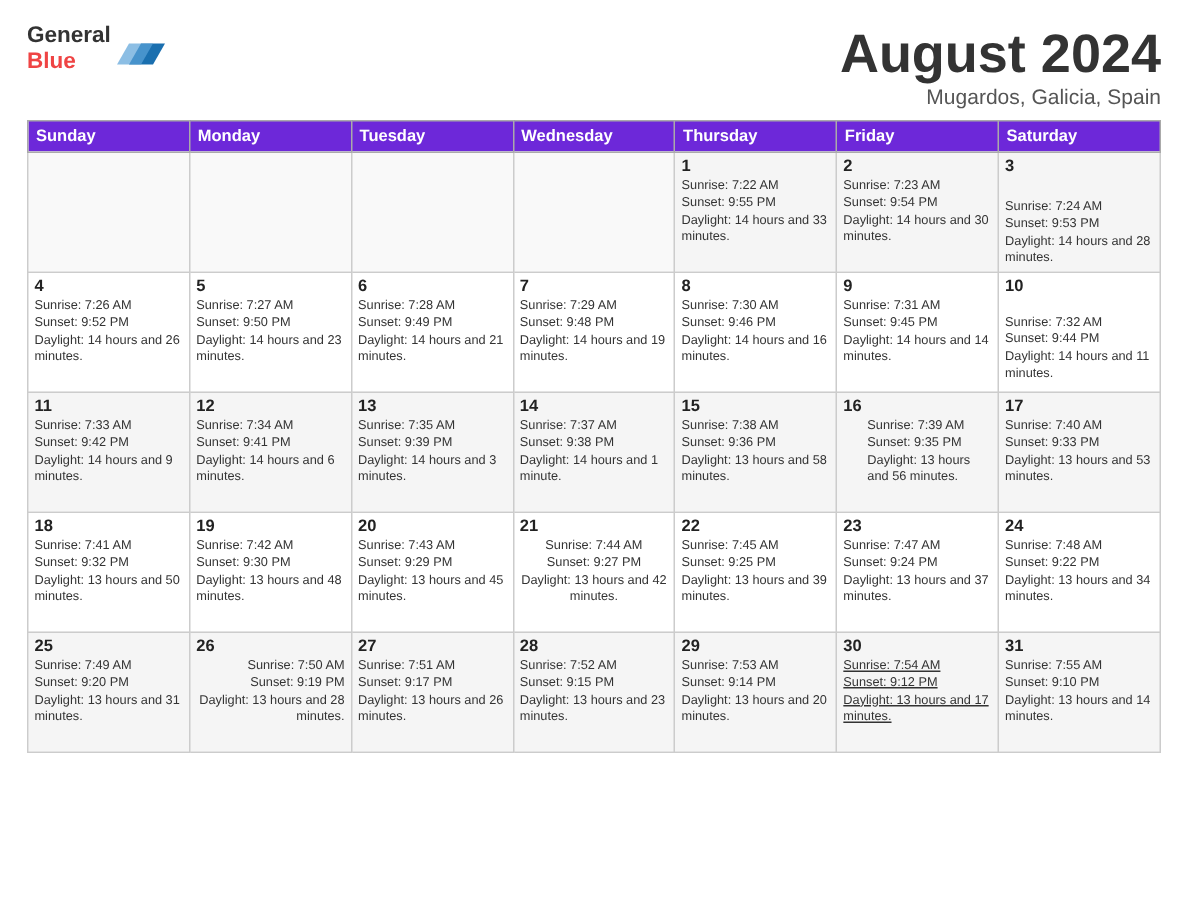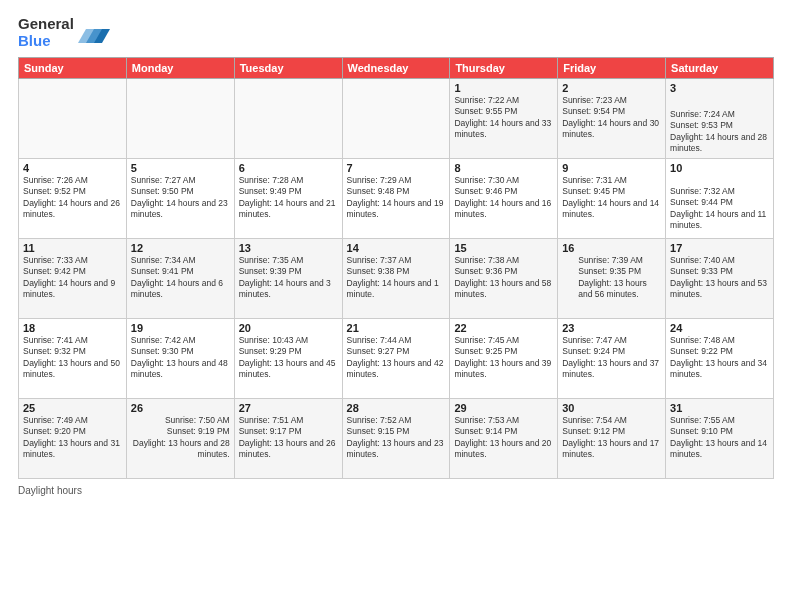--- a/index.html
+++ b/index.html
@@ -35,21 +35,21 @@
       line-height: 1.1;
     }
     .logo-general {
       font-size: 15px;
       font-weight: bold;
       color: #333;
     }
     .logo-blue {
       font-size: 15px;
       font-weight: bold;
-      color: #3b82f6;
+      color: #ef4444;
     }
     .logo-icon {
       width: 32px;
       height: 28px;
       margin-left: 2px;
     }
     .title-block {
       text-align: right;
     }
     .main-title {
@@ -62,21 +62,21 @@
       font-size: 14px;
       color: #555;
     }
     .calendar {
       flex: 1;
       border-collapse: collapse;
       width: 100%;
       table-layout: fixed;
     }
     .calendar th {
-      background: #ef4444;
+      background: #6d28d9;
       color: #fff;
       font-size: 11px;
       font-weight: bold;
       text-align: left;
       padding: 4px 5px;
       border: 1px solid #aaa;
     }
     .calendar td {
       vertical-align: top;
       border: 1px solid #ccc;
@@ -122,20 +122,24 @@
     <div class="logo">
       <div class="logo-text">
         <span class="logo-general">General</span>
         <span class="logo-blue">Blue</span>
       </div>
       <svg class="logo-icon" viewBox="0 0 32 28">
         <polygon points="8,24 24,24 32,10 16,10" fill="#1a6faf"></polygon>
         <polygon points="0,24 16,24 24,10 8,10" fill="#5ba3d9" opacity="0.7"></polygon>
       </svg>
     </div>
+    <div class="title-block">
+      <div class="main-title">August 2024</div>
+      <div class="subtitle">Mugardos, Galicia, Spain</div>
+    </div>
   </div>
 
   <table class="calendar">
     <thead>
       <tr>
       <th>Sunday</th>
           <th>Monday</th>
           <th>Tuesday</th>
           <th>Wednesday</th>
           <th>Thursday</th>
@@ -264,27 +268,27 @@
 Daylight: 13 hours and 50 minutes.</div>
           </td>
           <td>
             <span class="day-num">19</span>
             <div class="day-info" style="white-space: pre-line;">Sunrise: 7:42 AM
 Sunset: 9:30 PM
 Daylight: 13 hours and 48 minutes.</div>
           </td>
           <td>
             <span class="day-num">20</span>
-            <div class="day-info" style="white-space: pre-line;">Sunrise: 10:43 AM
+            <div class="day-info" style="white-space: pre-line;">Sunrise: 7:43 AM
 Sunset: 9:29 PM
 Daylight: 13 hours and 45 minutes.</div>
           </td>
           <td>
             <span class="day-num">21</span>
-            <div class="day-info" style="white-space: pre-line;">Sunrise: 7:44 AM
+            <div class="day-info" style="white-space: pre-line; text-align: center;">Sunrise: 7:44 AM
 Sunset: 9:27 PM
 Daylight: 13 hours and 42 minutes.</div>
           </td>
           <td>
             <span class="day-num">22</span>
             <div class="day-info" style="white-space: pre-line;">Sunrise: 7:45 AM
 Sunset: 9:25 PM
 Daylight: 13 hours and 39 minutes.</div>
           </td>
           <td>
@@ -326,30 +330,27 @@
 Daylight: 13 hours and 23 minutes.</div>
           </td>
           <td>
             <span class="day-num">29</span>
             <div class="day-info" style="white-space: pre-line;">Sunrise: 7:53 AM
 Sunset: 9:14 PM
 Daylight: 13 hours and 20 minutes.</div>
           </td>
           <td>
             <span class="day-num">30</span>
-            <div class="day-info" style="white-space: pre-line;">Sunrise: 7:54 AM
+            <div class="day-info" style="white-space: pre-line; text-decoration: underline;">Sunrise: 7:54 AM
 Sunset: 9:12 PM
 Daylight: 13 hours and 17 minutes.</div>
           </td>
           <td>
             <span class="day-num">31</span>
             <div class="day-info" style="white-space: pre-line;">Sunrise: 7:55 AM
 Sunset: 9:10 PM
 Daylight: 13 hours and 14 minutes.</div>
           </td>
         </tr>
       </tbody>
   </table>
 
-  <div class="footer">
-    <span>Daylight hours</span>
-  </div>
 </div>
 
 </body></html>

